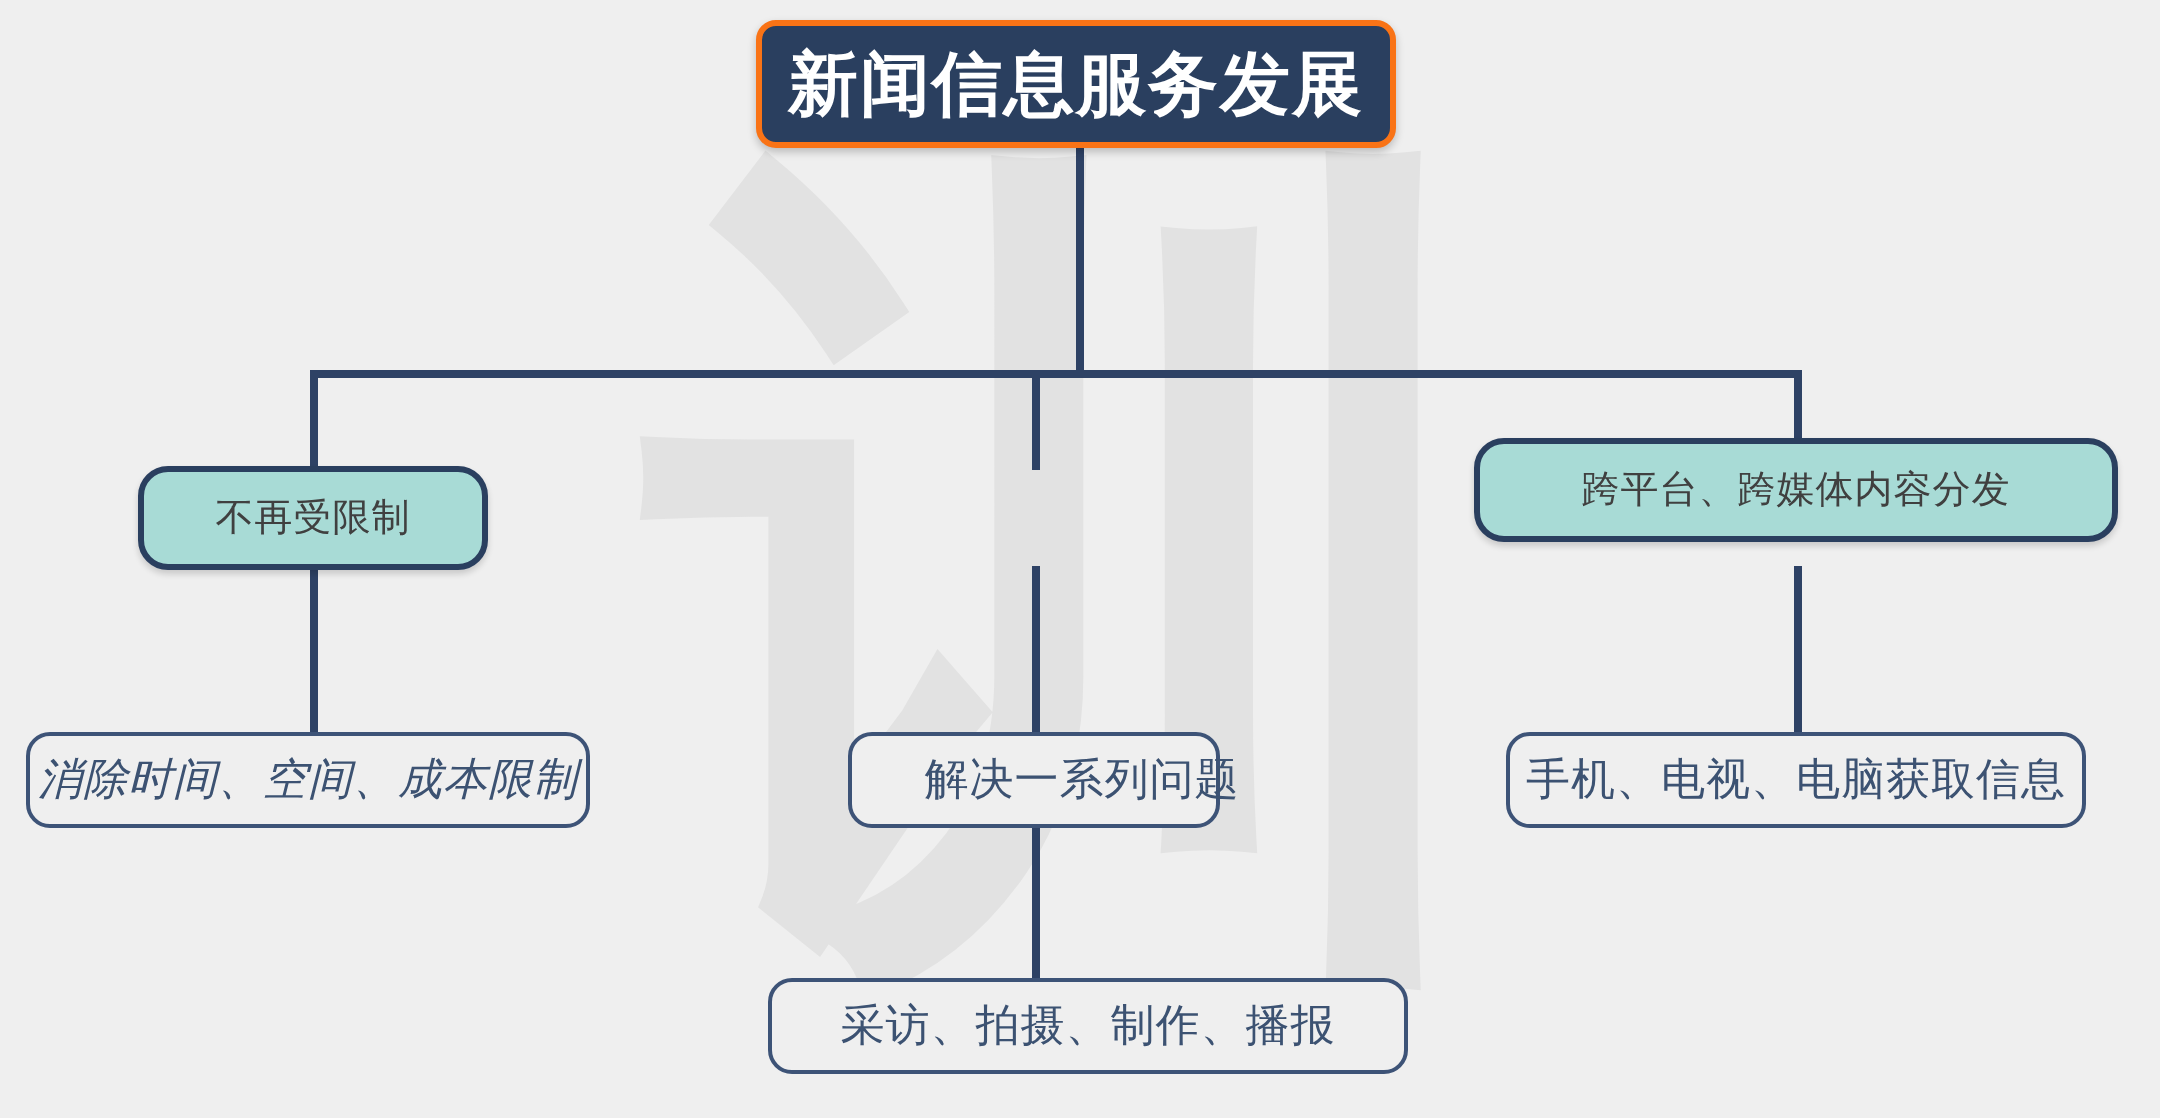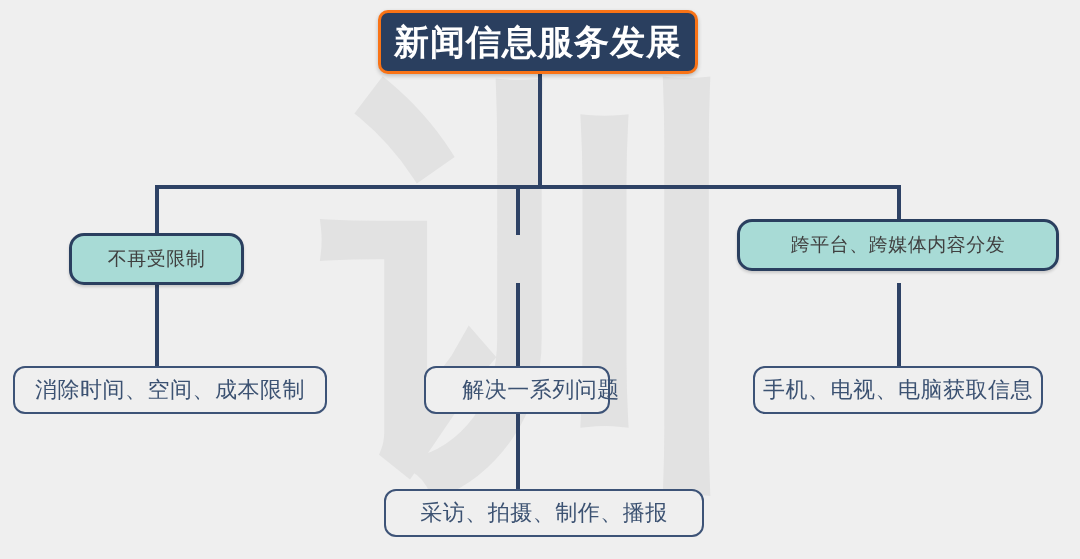--- a/index.html
+++ b/index.html
@@ -112,21 +112,21 @@
 
   <div class="line v" style="left:897px; top:283px; height:85px;"></div>
 
   <div class="node node-title" style="left:378px; top:10px; width:320px; height:64px;">新闻信息服务发展</div>
 
   <div class="node node-l2" style="left:69px; top:233px; width:175px; height:52px;">不再受限制</div>
 
 
   <div class="node node-l2" style="left:737px; top:219px; width:322px; height:52px;">跨平台、跨媒体内容分发</div>
 
-  <div class="node node-leaf" style="left:13px; top:366px; width:314px; height:48px;">消除时间、空间、成本限制</div>
+  <div class="node node-leaf" style="left:13px; top:366px; width:282px; height:48px;font-style:italic;">消除时间、空间、成本限制</div>
 
   <div class="node node-leaf" style="left:424px; top:366px; width:186px; height:48px;padding-left:48px;">解决一系列问题</div>
 
   <div class="node node-leaf" style="left:384px; top:489px; width:320px; height:48px;">采访、拍摄、制作、播报</div>
 
   <div class="node node-leaf" style="left:753px; top:366px; width:290px; height:48px;text-align:right;">手机、电视、电脑获取信息</div>
 
 </div>
 
 </body></html>

